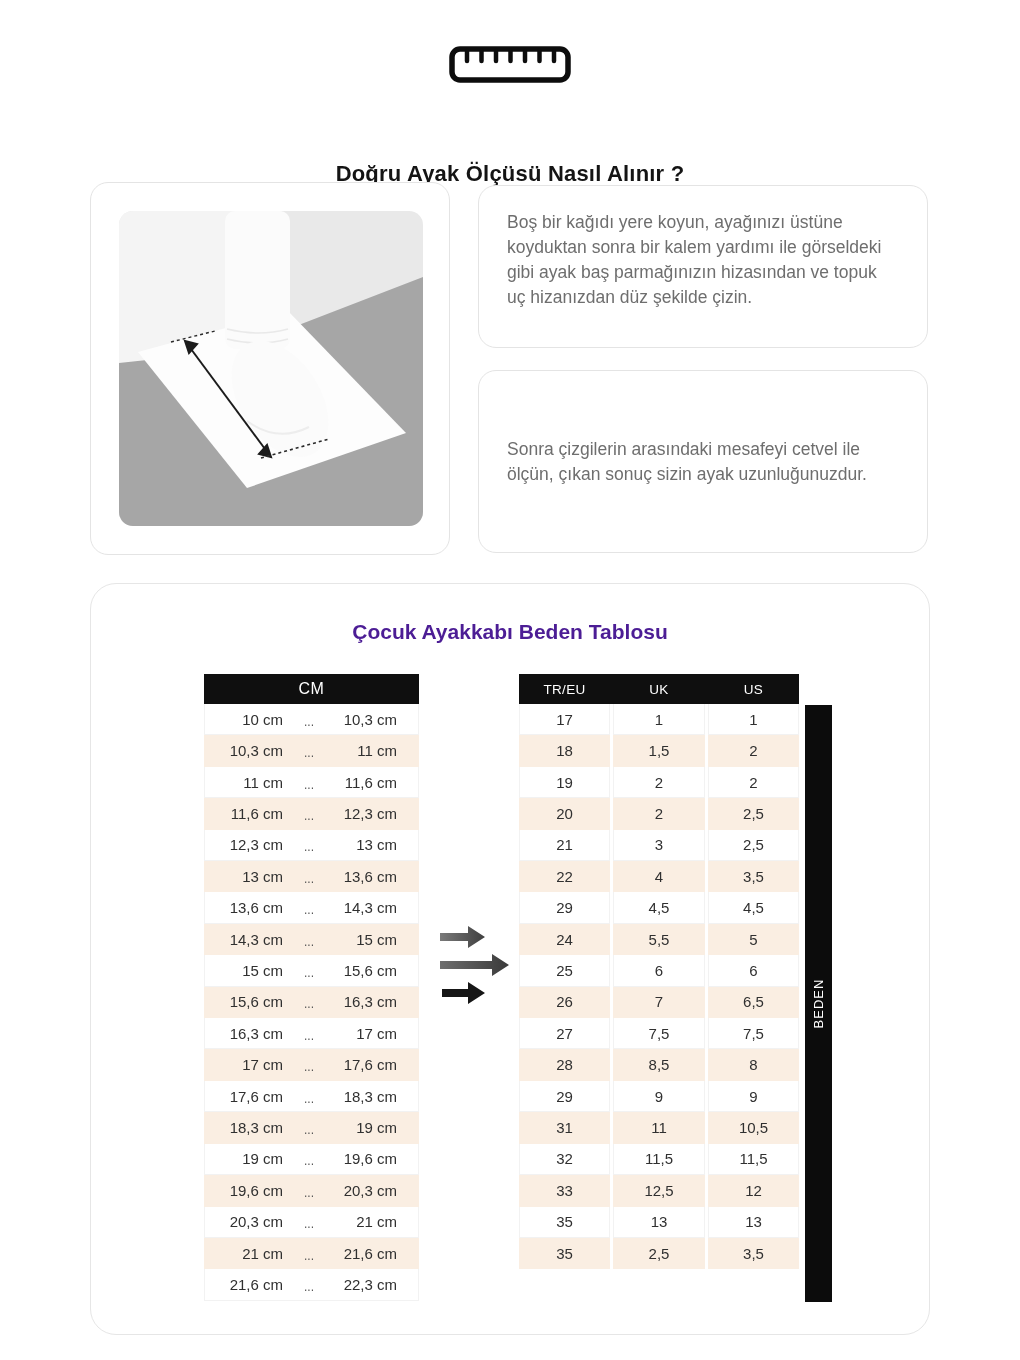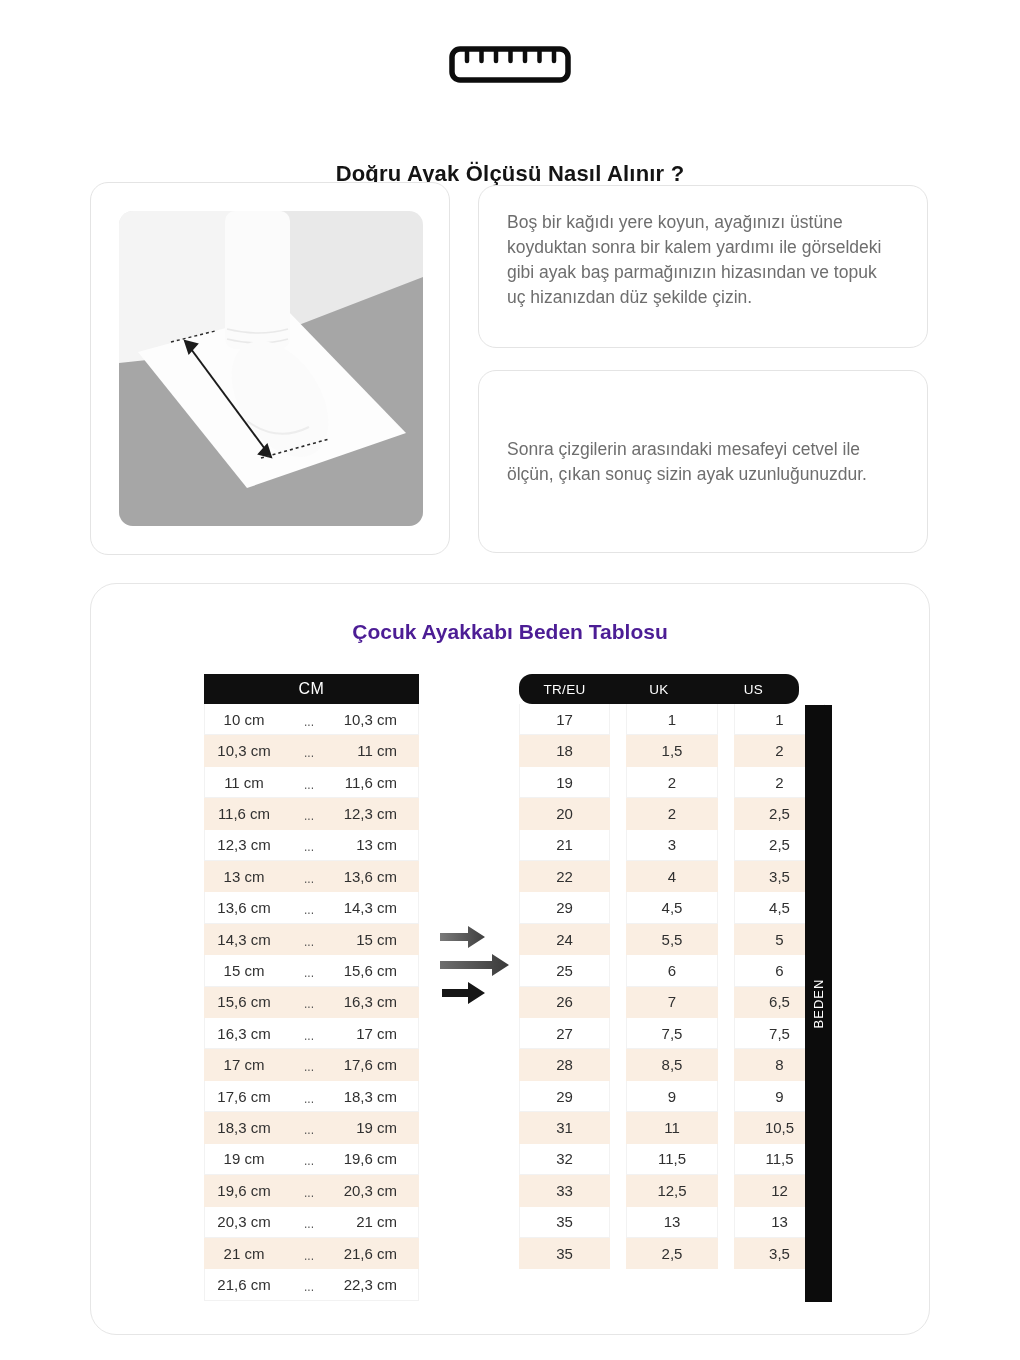--- a/index.html
+++ b/index.html
@@ -51,33 +51,33 @@
     display:flex; align-items:center; justify-content:center;
     font-size:16px; letter-spacing:0.5px;
   }
   .cm-row {
     display:grid; grid-template-columns:78px 52px 1fr;
     height:31.42px; align-items:center;
     font-size:15px; color:#303030; background:#fff;
     border:1px solid #f2f2f2; border-top:none;
   }
   .cm-row:nth-child(even) { background:#faeee2; border-color:#faeee2; }
-  .cm-from { text-align:center; }
+  .cm-from { text-align:right; }
   .cm-sep  { text-align:center; font-size:12px; color:#555; padding-top:5px; }
   .cm-to   { text-align:right; padding-right:21px; }
 
   .size-table { position:absolute; left:428px; top:90px; width:280px; }
   .size-header {
     height:30px; background:#0f0f0f; color:#fff;
     display:grid; grid-template-columns:91px 92px 91px; column-gap:3px;
-    align-items:center; font-size:13.5px; letter-spacing:0.3px;border-radius:13px;
+    align-items:center; font-size:13.5px; letter-spacing:0.3px;
   }
   .size-header span { text-align:center; }
   .size-row {
-    display:grid; grid-template-columns:91px 92px 91px; column-gap:16px;
+    display:grid; grid-template-columns:91px 92px 91px; column-gap:3px;
     height:31.42px;
   }
   .size-cell {
     display:flex; align-items:center; justify-content:center;
     font-size:15px; color:#303030; background:#fff;
     border:1px solid #f2f2f2; border-top:none;
   }
   .size-row:nth-child(even) .size-cell { background:#faeee2; border-color:#faeee2; }
 
   .beden-bar {

